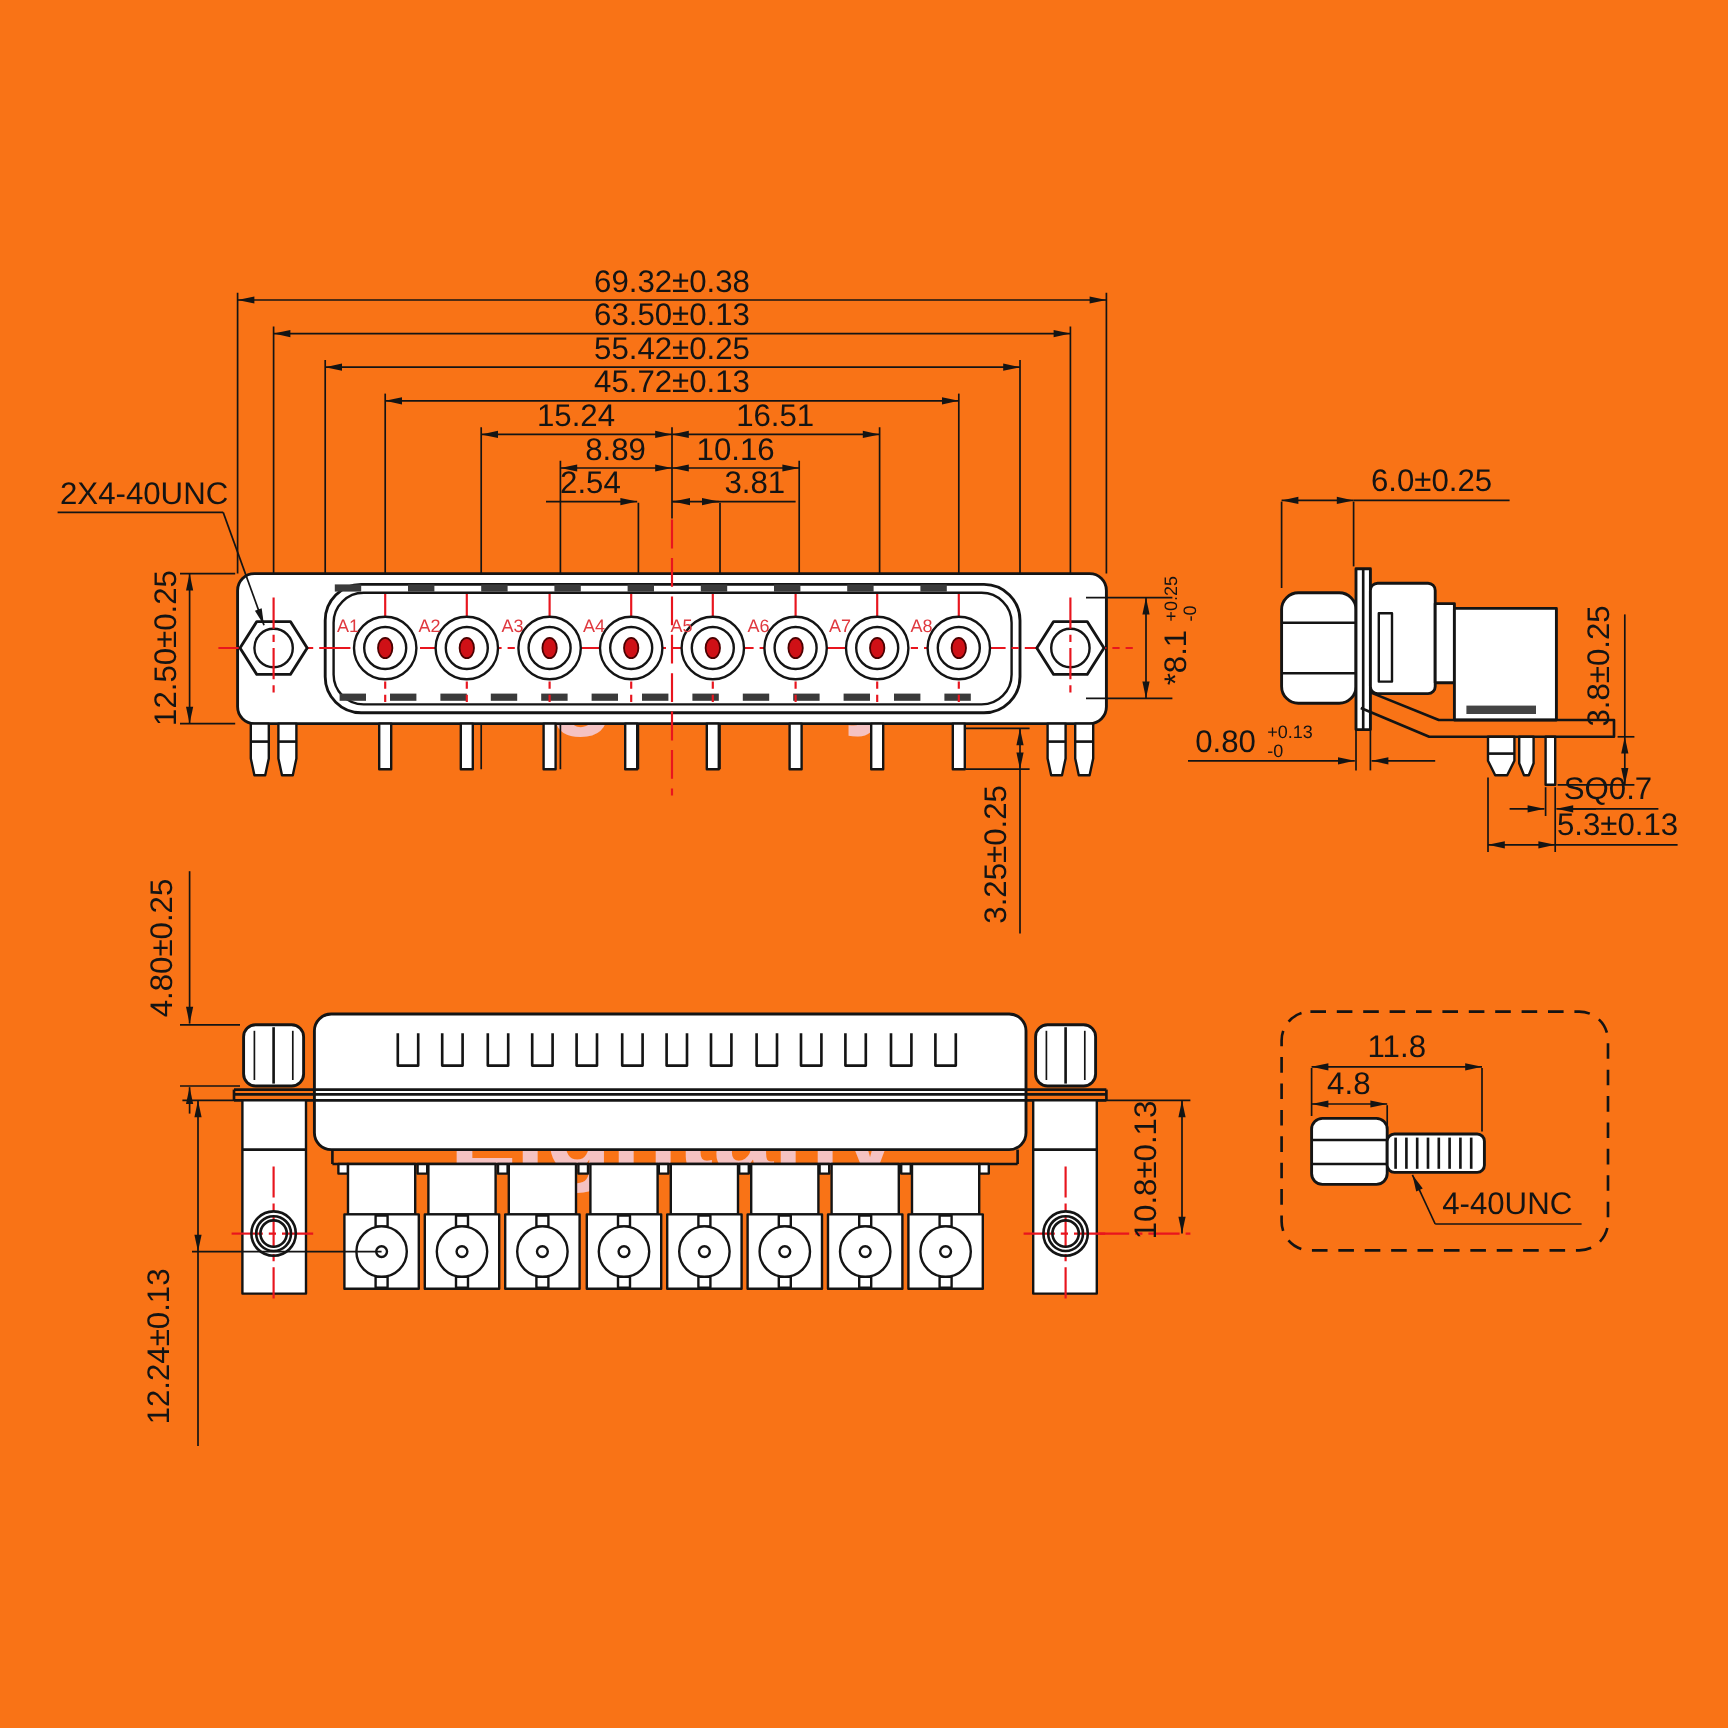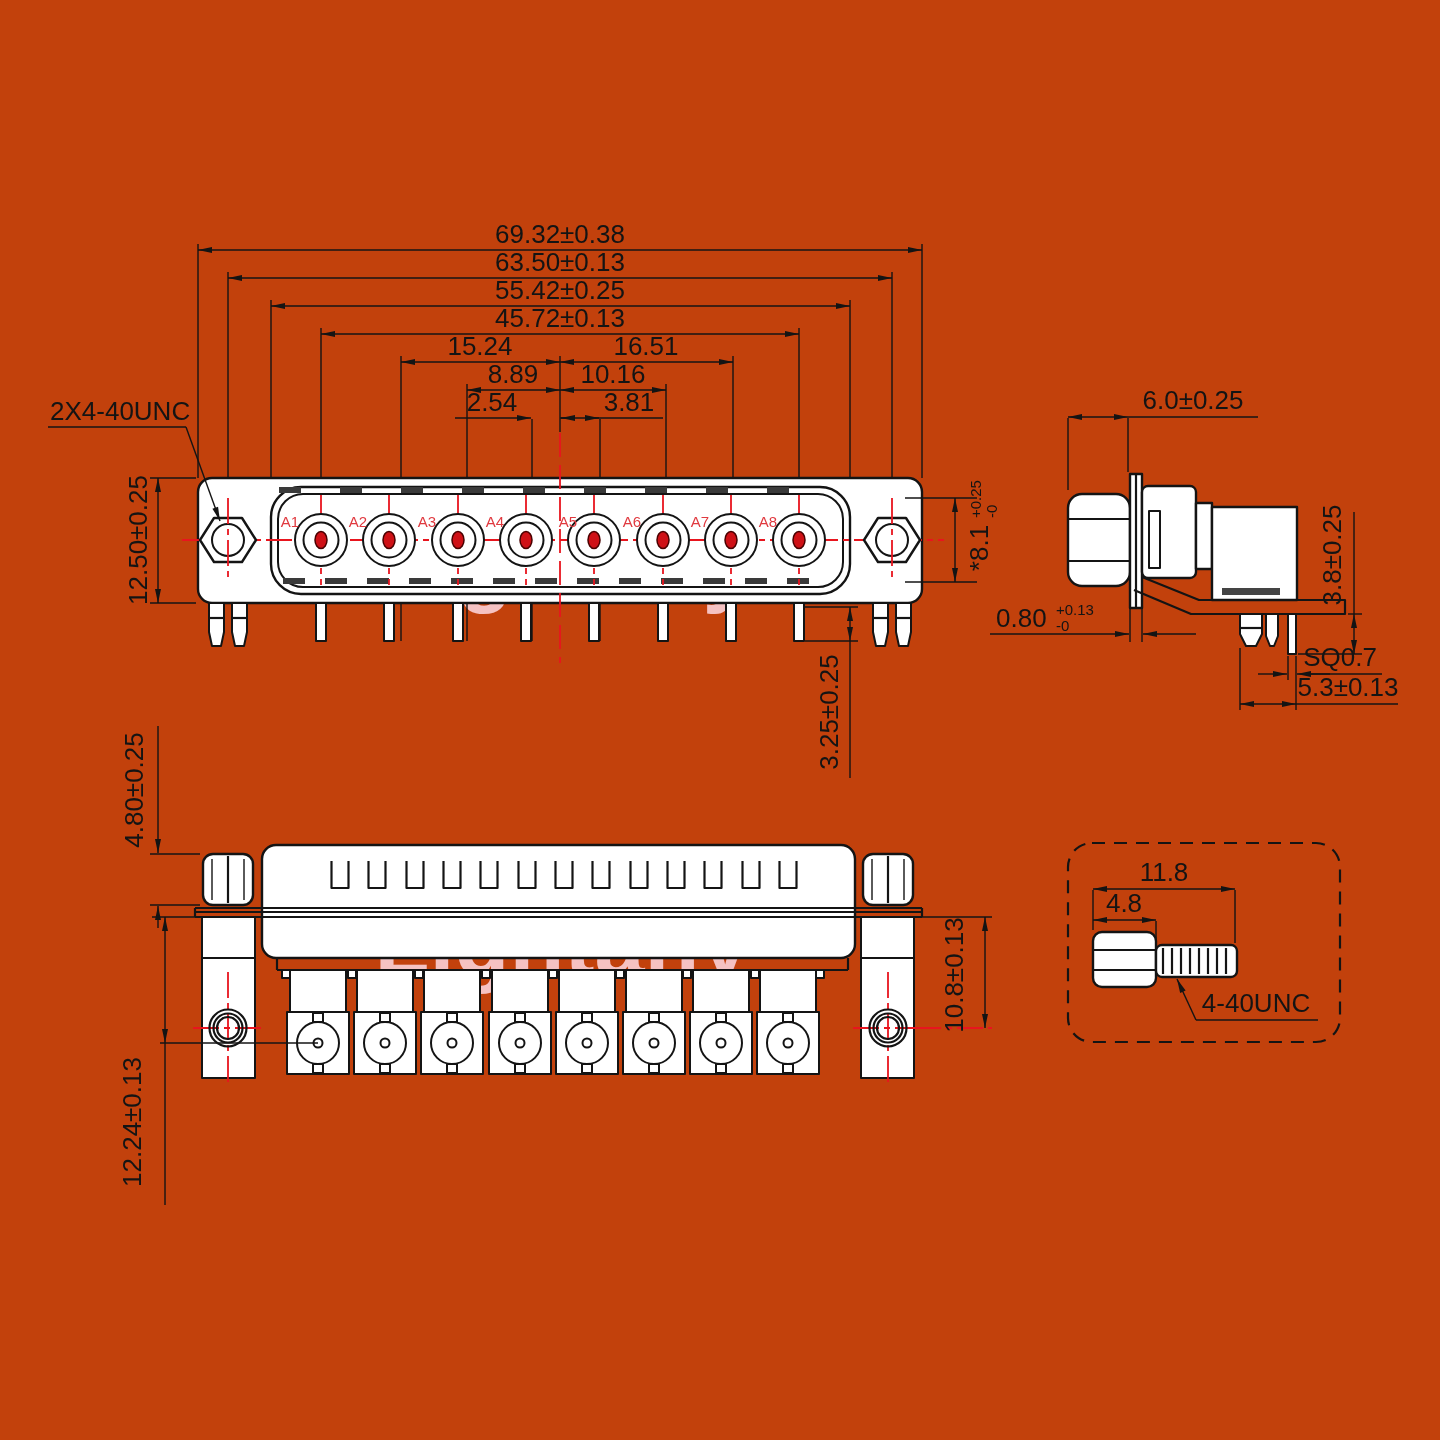--- a/index.html
+++ b/index.html
@@ -1,16 +1,16 @@
 <!DOCTYPE html>
 <html><head>
 <meta charset="utf-8">
 <style>
   html,body{margin:0;padding:0;background:#ffffff;}
-  .page{width:1440px;height:1440px;position:relative;background:#c2410c;overflow:hidden;}
+  .page{width:1440px;height:1440px;position:relative;background:#f97316;overflow:hidden;}
   svg text{font-family:"Liberation Sans",sans-serif;fill:#141414;}
   .dt{font-size:26px;}
   .dts{font-size:15px;}
   .cl{font-size:15px;fill:#e0393f;}
   .wm{font-size:90px;font-weight:bold;fill:#f5c2c2;}
   .o{fill:#fff;stroke:#141414;stroke-width:2.4;stroke-linejoin:round;}
   .o2{fill:#fff;stroke:#141414;stroke-width:2;stroke-linejoin:round;}
   .nf{fill:none;stroke:#141414;stroke-width:2.2;stroke-linejoin:round;}
   .tn{fill:none;stroke:#141414;stroke-width:1.4;}
   .red{fill:none;stroke:#e8151e;stroke-width:1.8;}

